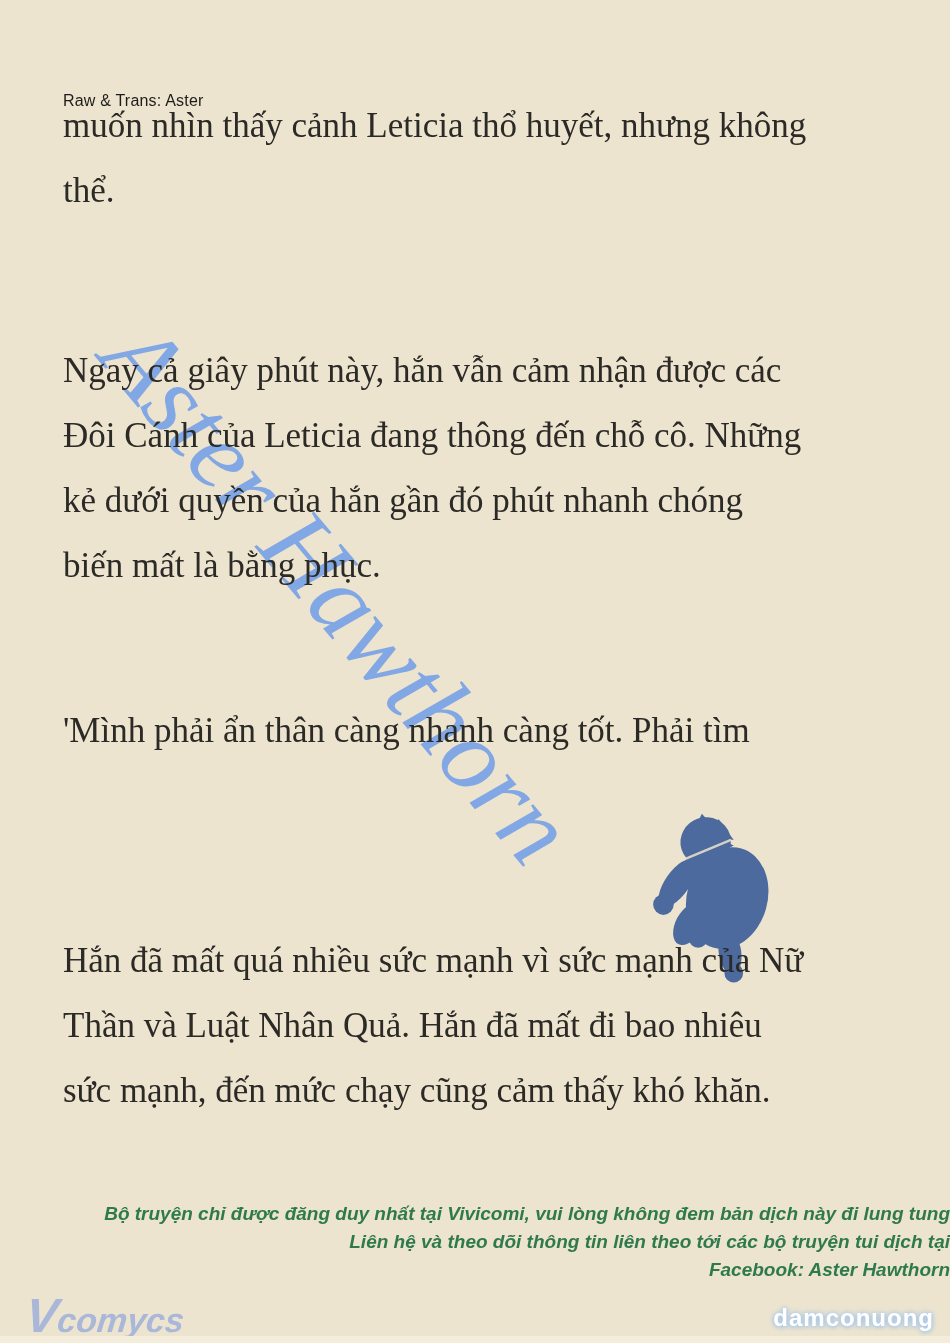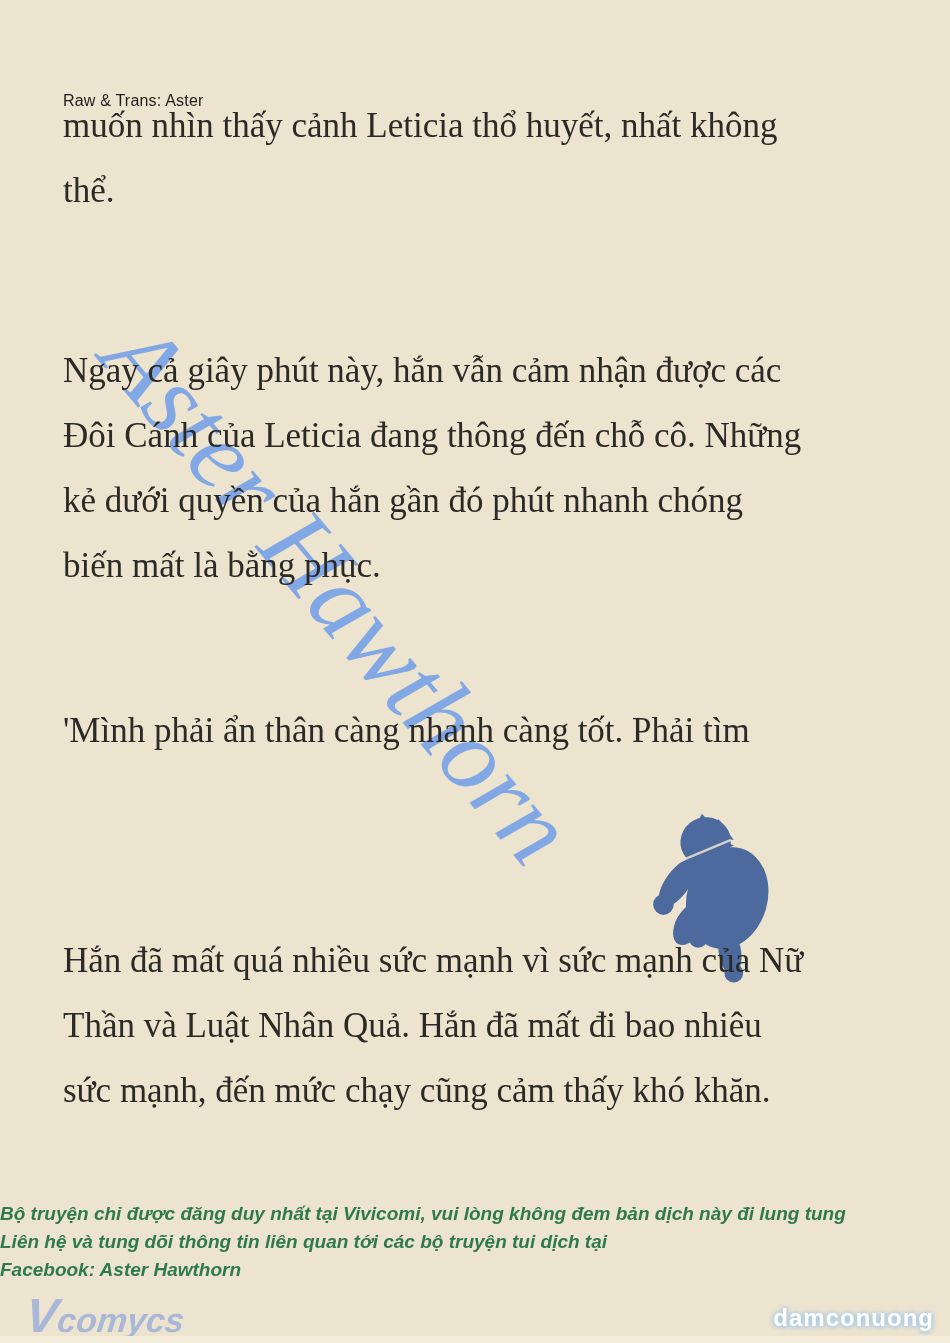--- a/index.html
+++ b/index.html
@@ -26,21 +26,21 @@
   }
   .para{
     position:absolute;left:63px;width:830px;
     font-size:35px;line-height:65px;color:#2B2A26;z-index:3;
   }
   .p1{top:93px;}
   .p2{top:338px;}
   .p3{top:698px;}
   .p4{top:928px;}
   .footer-notice{
-    position:absolute;left:0;top:1200px;width:950px;text-align:left;
+    position:absolute;left:0;top:1200px;width:950px;text-align:right;
     font-family:"Liberation Sans", sans-serif;
     font-style:italic;font-weight:bold;
     font-size:19px;line-height:28px;color:#2F7A4B;z-index:3;
   }
   .logo{
     position:absolute;left:26px;top:1288px;
     font-family:"Liberation Sans", sans-serif;
     font-style:italic;font-weight:bold;
     font-size:34px;color:#A9B7D9;letter-spacing:0px;
     transform:skewX(-6deg);z-index:3;
@@ -77,21 +77,21 @@
     <circle cx="25" cy="107" r="11"></circle>
     <ellipse cx="52" cy="128" rx="14" ry="24" transform="rotate(28 52 128)"></ellipse>
     <circle cx="62" cy="143" r="10"></circle>
     <ellipse cx="96" cy="158" rx="12" ry="24" transform="rotate(-8 96 158)"></ellipse>
     <circle cx="100" cy="180" r="10"></circle>
   </g>
   <line x1="42" y1="61" x2="97" y2="38" stroke="#EDE4CF" stroke-width="2.5" opacity="0.85"></line>
 </svg>
 
 <div class="para p1">
-  <div class="line">muốn nhìn thấy cảnh Leticia thổ huyết, nhất không</div>
+  <div class="line">muốn nhìn thấy cảnh Leticia thổ huyết, nhưng không</div>
   <div class="line">thể.</div>
 </div>
 
 <div class="para p2">
   <div class="line">Ngay cả giây phút này, hắn vẫn cảm nhận được các</div>
   <div class="line">Đôi Cánh của Leticia đang thông đến chỗ cô. Những</div>
   <div class="line">kẻ dưới quyền của hắn gần đó phút nhanh chóng</div>
   <div class="line">biến mất là bằng phục.</div>
 </div>
 
@@ -100,21 +100,21 @@
 </div>
 
 <div class="para p4">
   <div class="line">Hắn đã mất quá nhiều sức mạnh vì sức mạnh của Nữ</div>
   <div class="line">Thần và Luật Nhân Quả. Hắn đã mất đi bao nhiêu</div>
   <div class="line">sức mạnh, đến mức chạy cũng cảm thấy khó khăn.</div>
 </div>
 
 <div class="footer-notice">
   <div>Bộ truyện chỉ được đăng duy nhất tại Vivicomi, vui lòng không đem bản dịch này đi lung tung</div>
-  <div>Liên hệ và tung dõi thông tin liên quan tới các bộ truyện tui dịch tại</div>
+  <div>Liên hệ và theo dõi thông tin liên theo tới các bộ truyện tui dịch tại</div>
   <div>Facebook: Aster Hawthorn</div>
 </div>
 
 <div class="logo">Vcomycs</div>
 
 <div class="site-tag">damconuong</div>
 
 <div class="bottom-strip"></div>
 
 </body></html>

